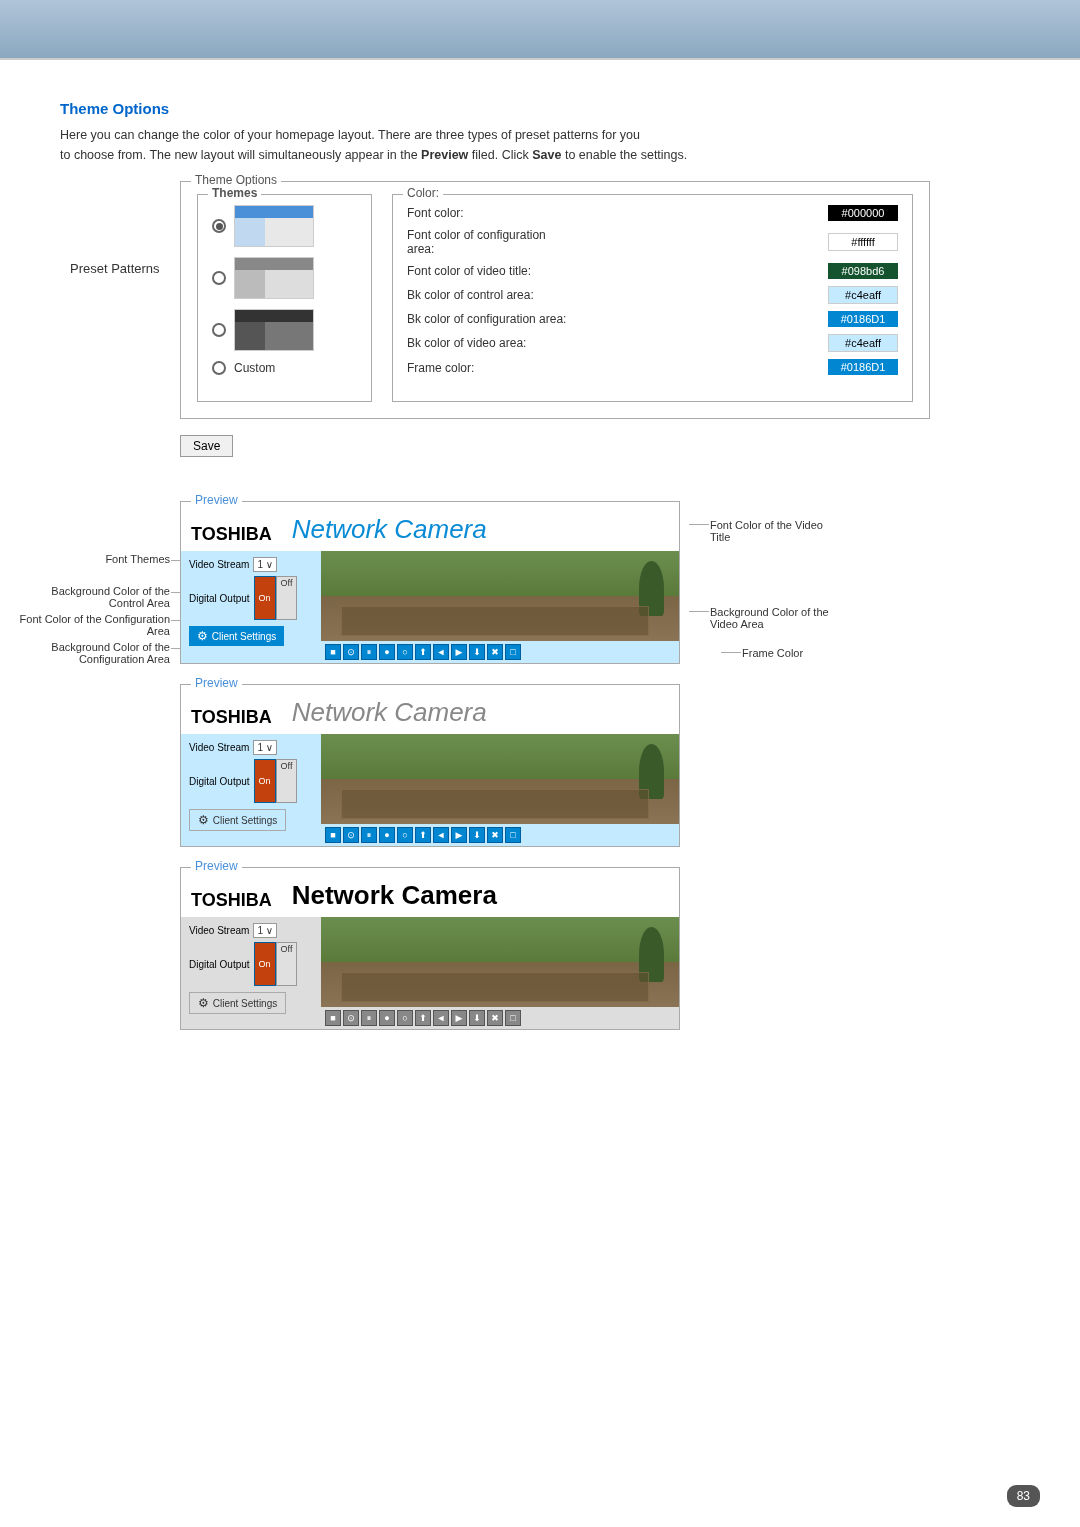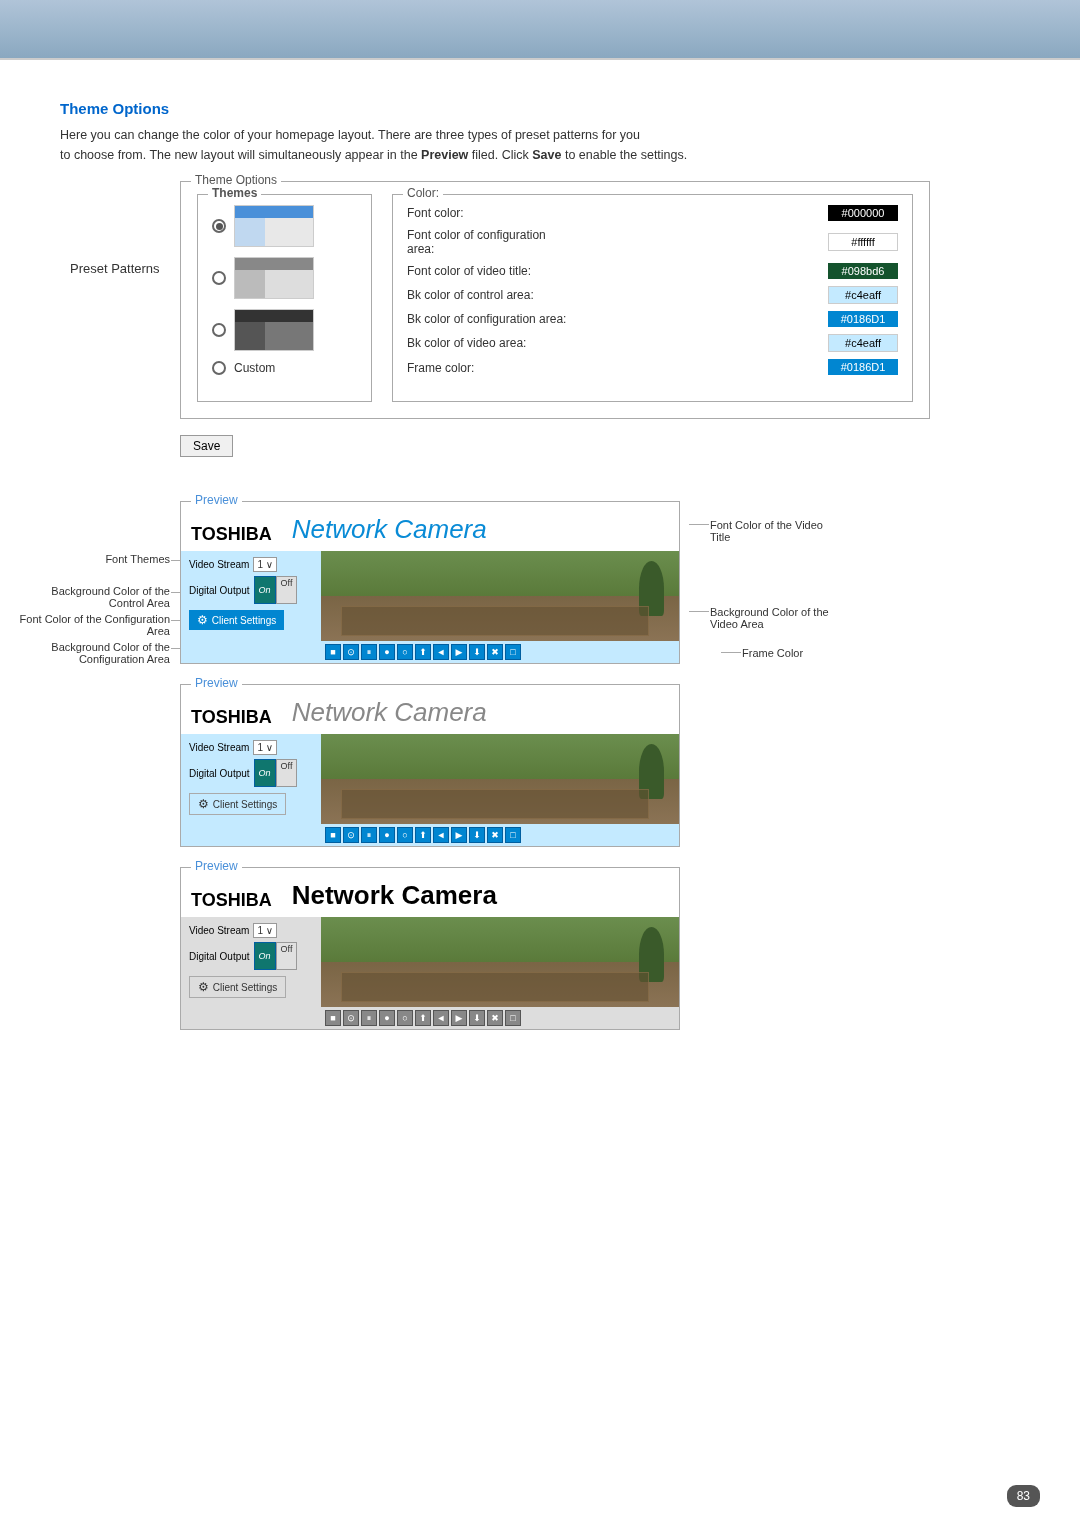--- a/index.html
+++ b/index.html
@@ -336,26 +336,25 @@
       background: #fff;
       font-size: 10px;
       padding: 1px 3px;
     }
 
     .on-off-btns {
       display: flex;
     }
 
     .on-btn {
-      background: #0f766e;
+      background: #c2410c;
       color: #fff;
       font-size: 9px;
-      padding: 8px 4px;
+      padding: 16px 4px;
       border: 1px solid #015fa0;
-      font-style: italic;
     }
 
     .off-btn {
       background: #e0e0e0;
       color: #333;
       font-size: 9px;
       padding: 1px 4px;
       border: 1px solid #999;
     }
 

